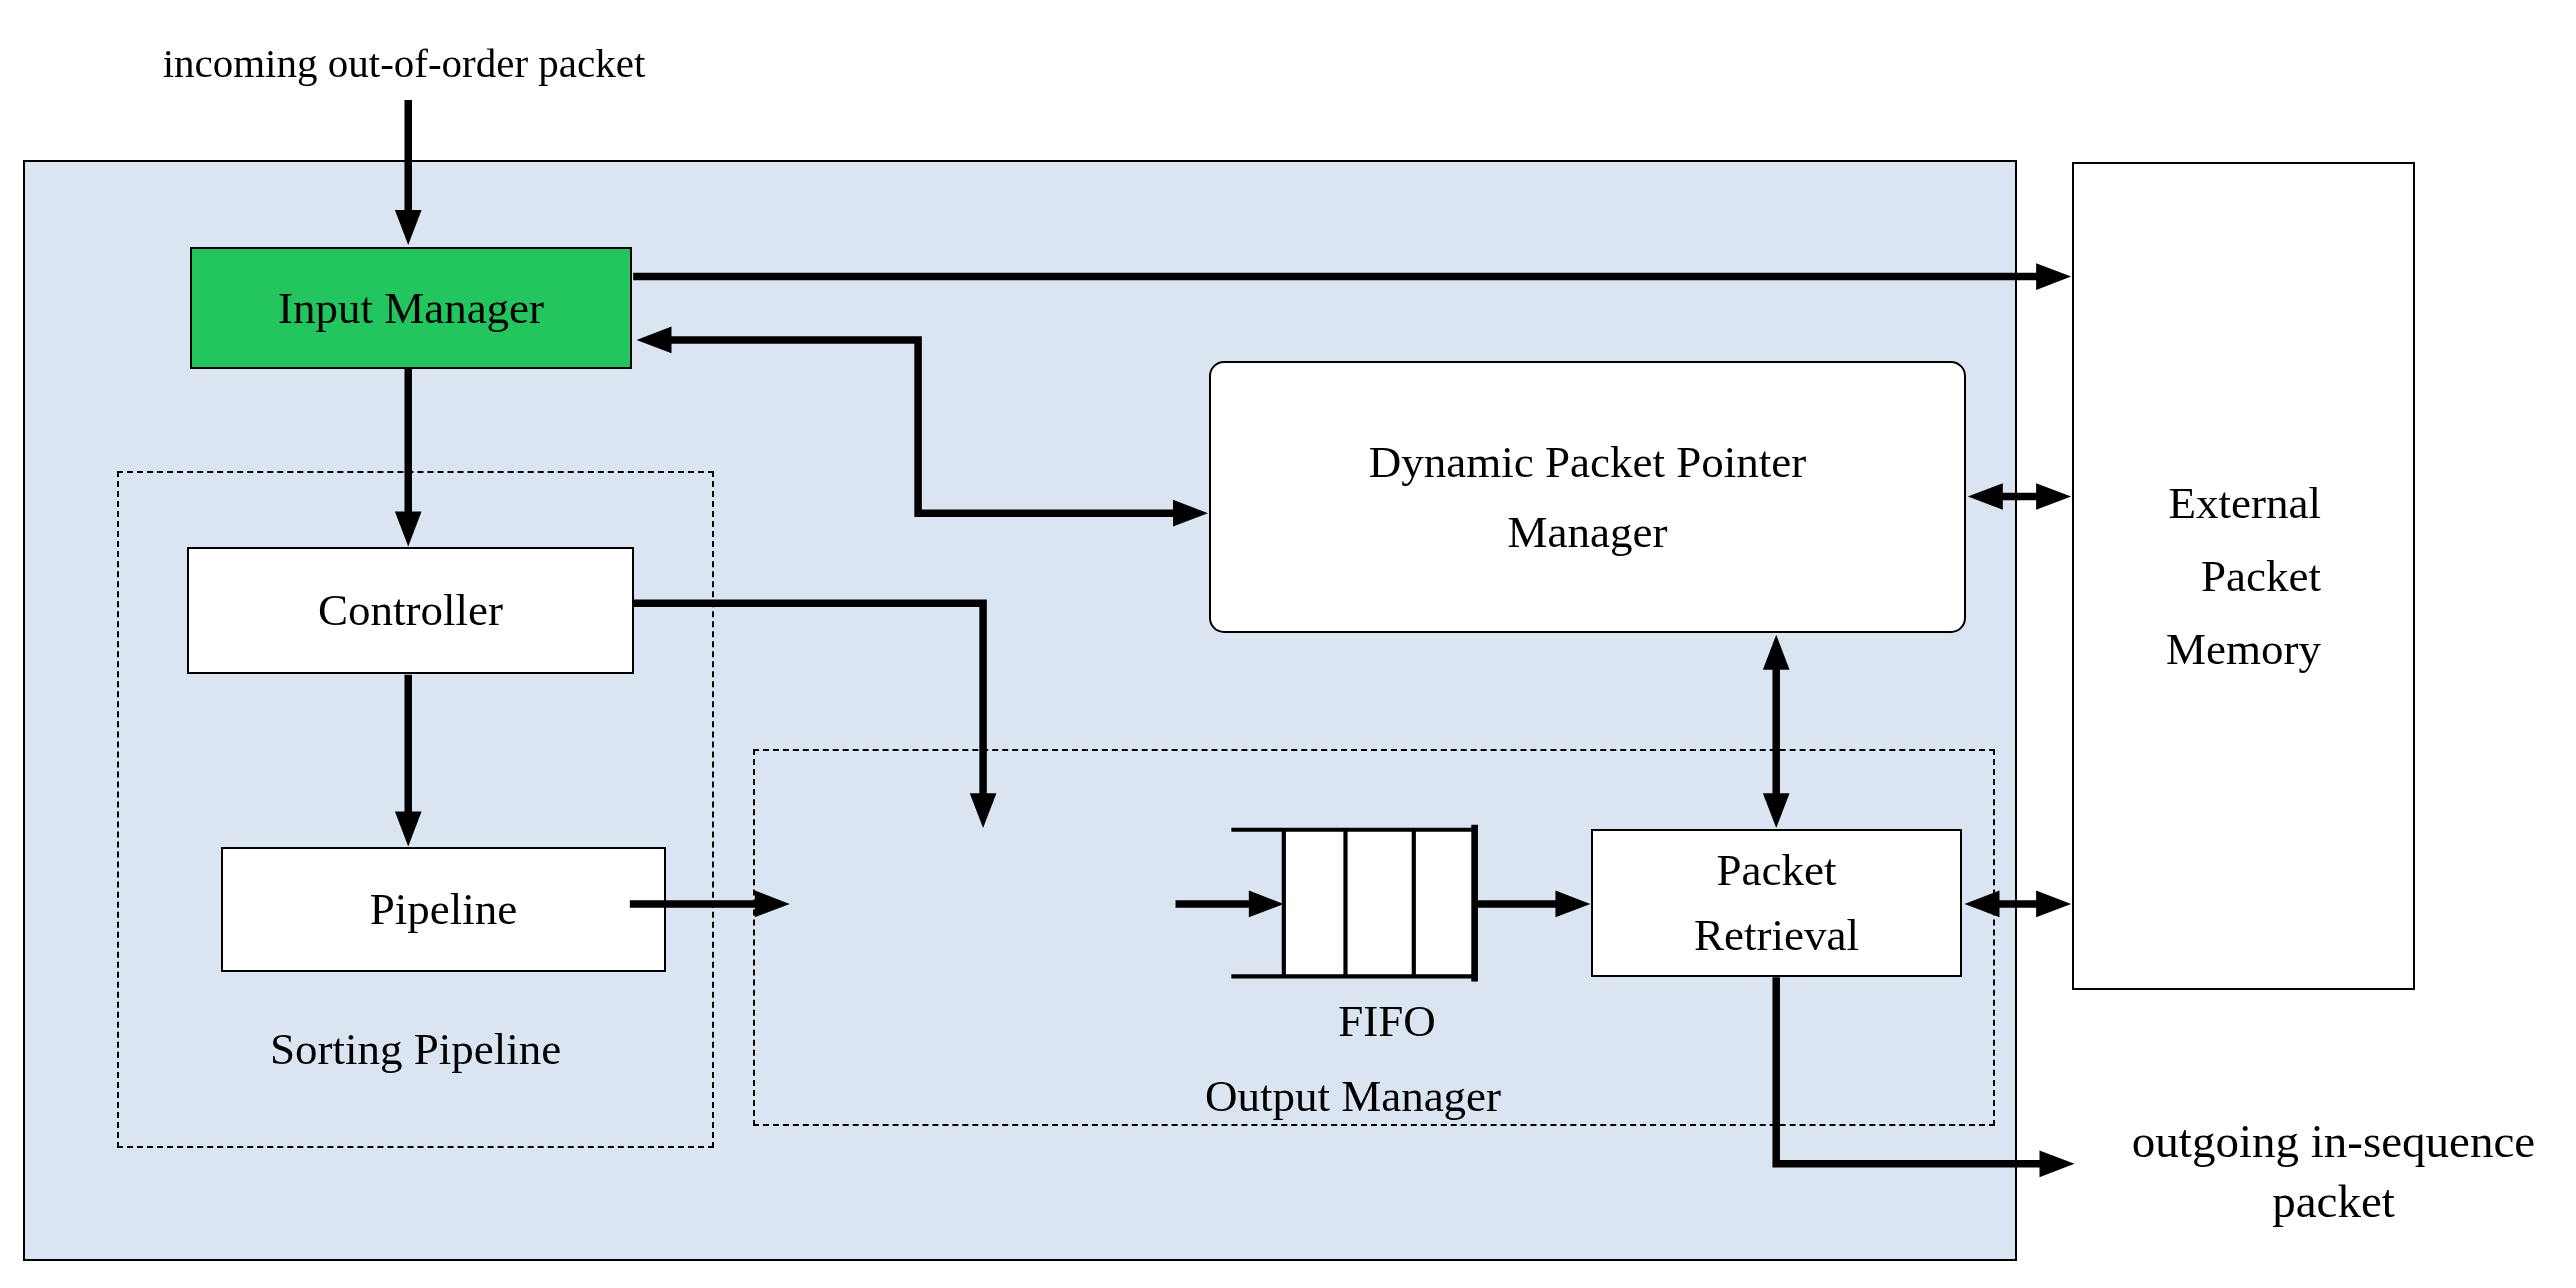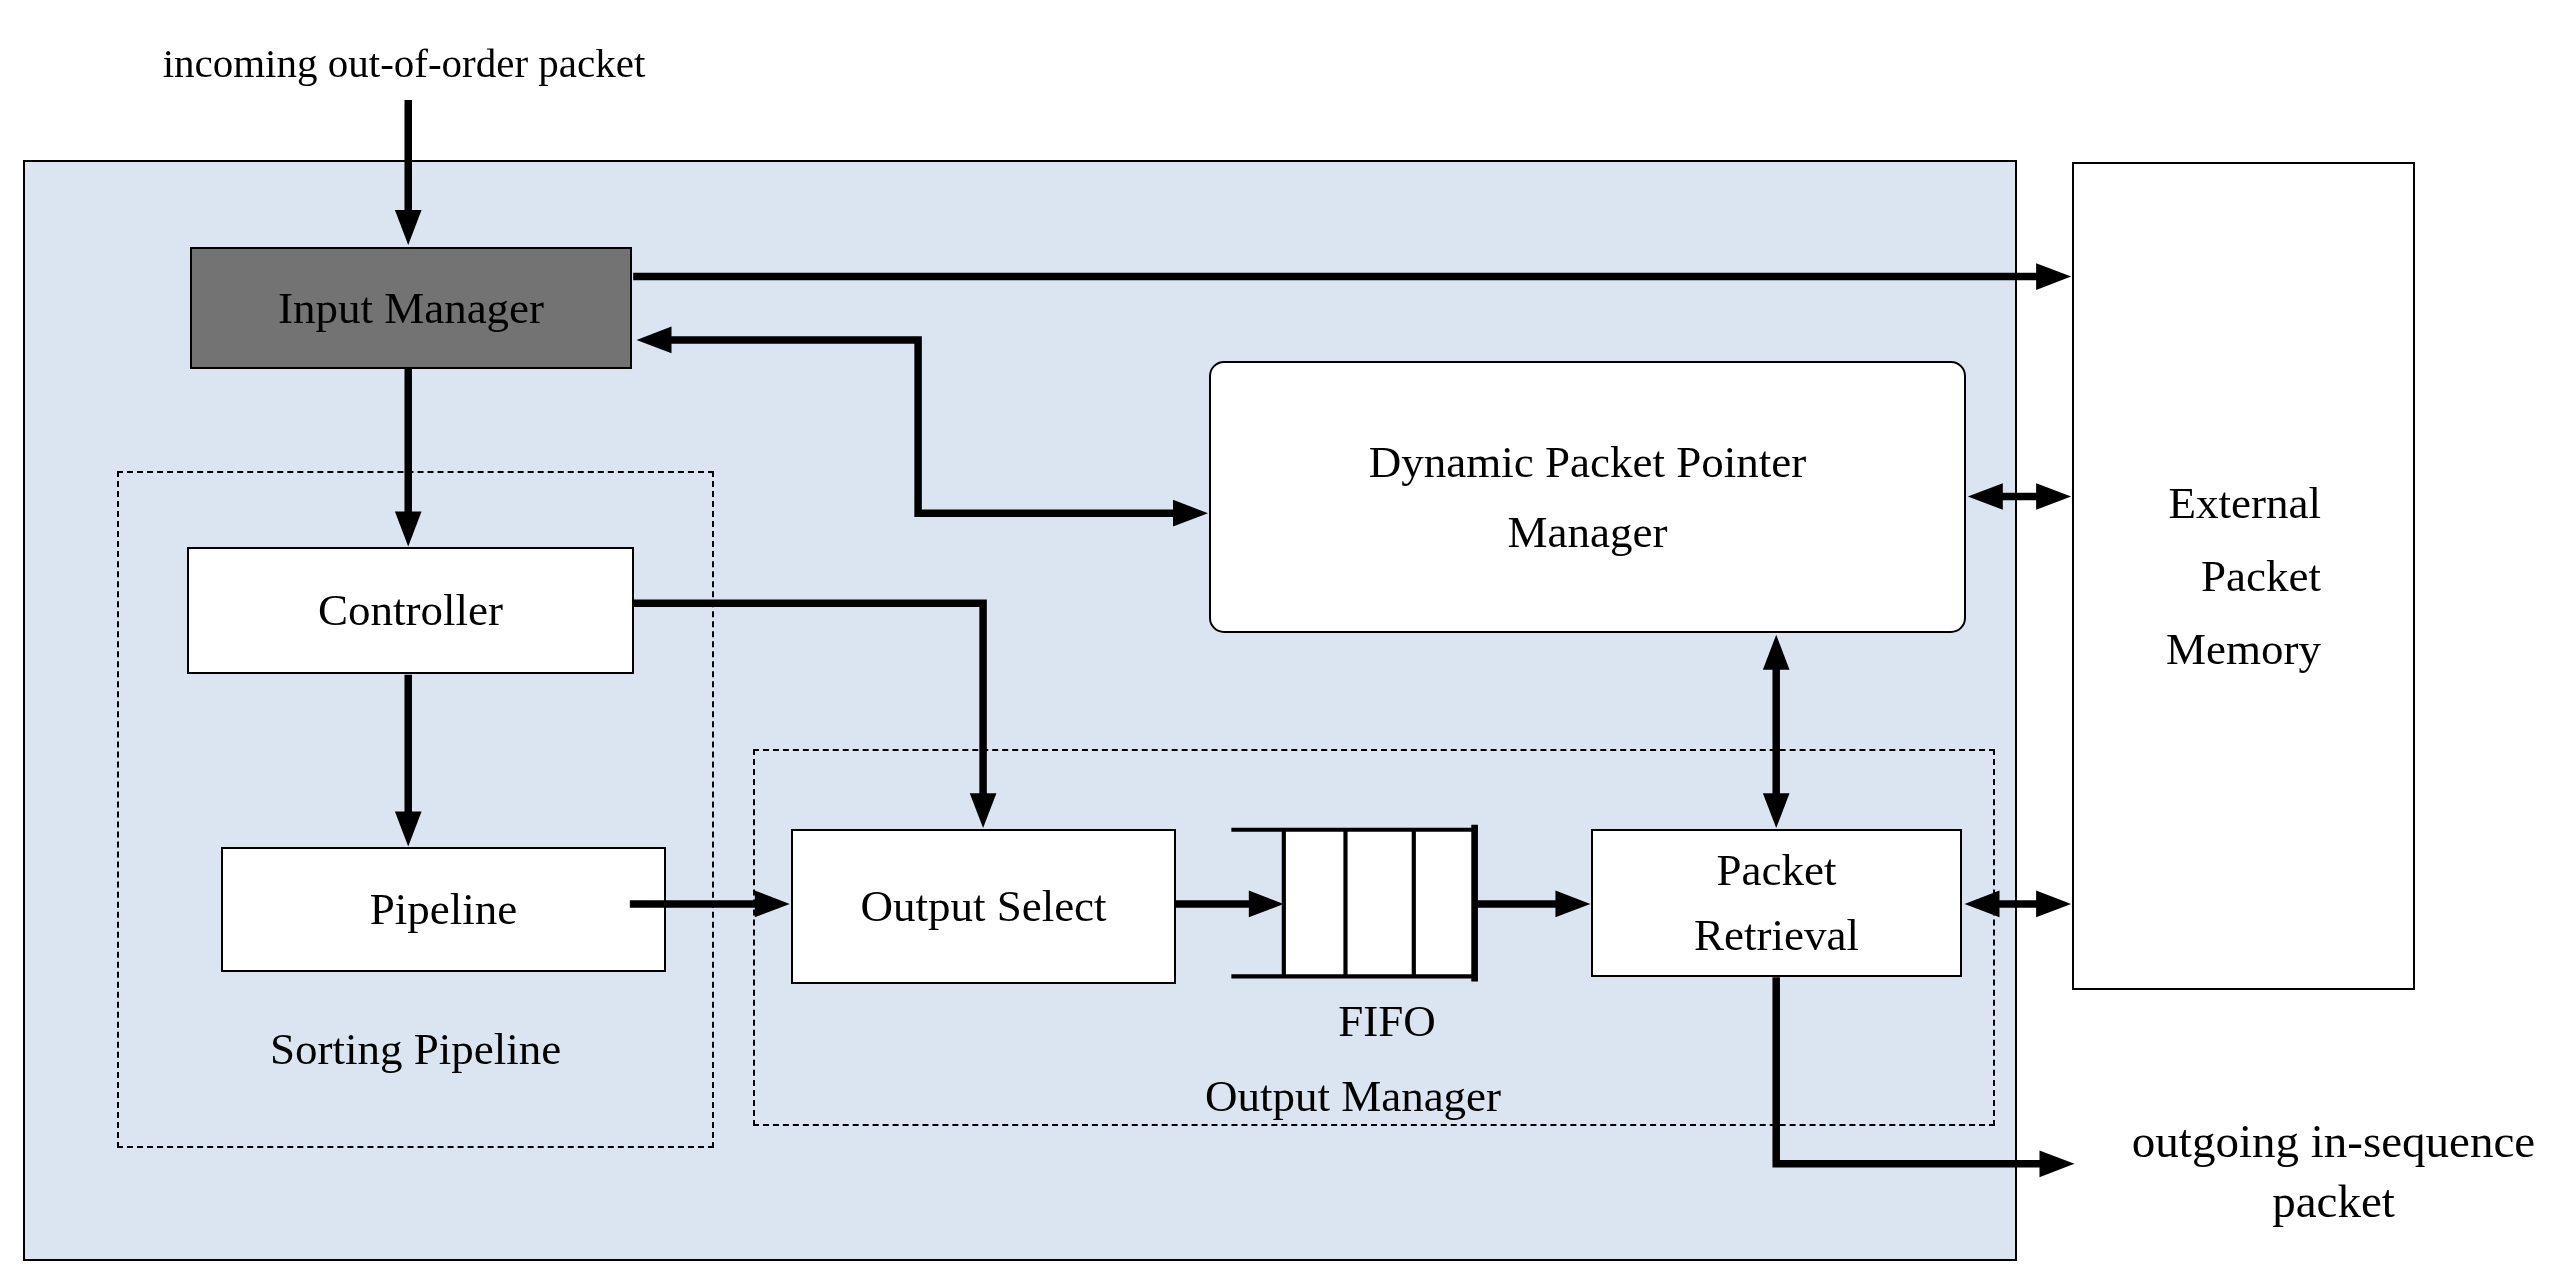--- a/index.html
+++ b/index.html
@@ -53,35 +53,32 @@
 
 <div class="stage">
 
   <div class="fpga" style="background: rgb(219, 229, 241);"></div>
 
   <div class="lbl lbl-incoming">incoming out-of-order packet</div>
 
   <div class="dashedbox dashed-sorting"></div>
   <div class="dashedbox dashed-om"></div>
 
-  <div class="box box-input-manager" style="background: #737373;">
+  <div class="box box-input-manager" style="background: #22c55e;">
     <span>Input Manager</span>
   </div>
   <div class="box box-controller" style="background: rgb(255, 255, 255);">
     <span>Controller</span>
   </div>
   <div class="box box-pipeline" style="background: rgb(255, 255, 255);">
     <span>Pipeline</span>
   </div>
   <div class="box box-dppm" style="background: rgb(255, 255, 255);">
     <span class="multiline">Dynamic Packet Pointer
 Manager</span>
-  </div>
-  <div class="box box-output-select" style="background: rgb(255, 255, 255);">
-    <span>Output Select</span>
   </div>
   <div class="box box-packet-retrieval" style="background: rgb(255, 255, 255);">
     <span class="multiline">Packet
 Retrieval</span>
   </div>
   <div class="box box-memory" style="background: rgb(255, 255, 255); text-align: right;">
     <span class="multiline">External
 Packet
 Memory</span>
   </div>

